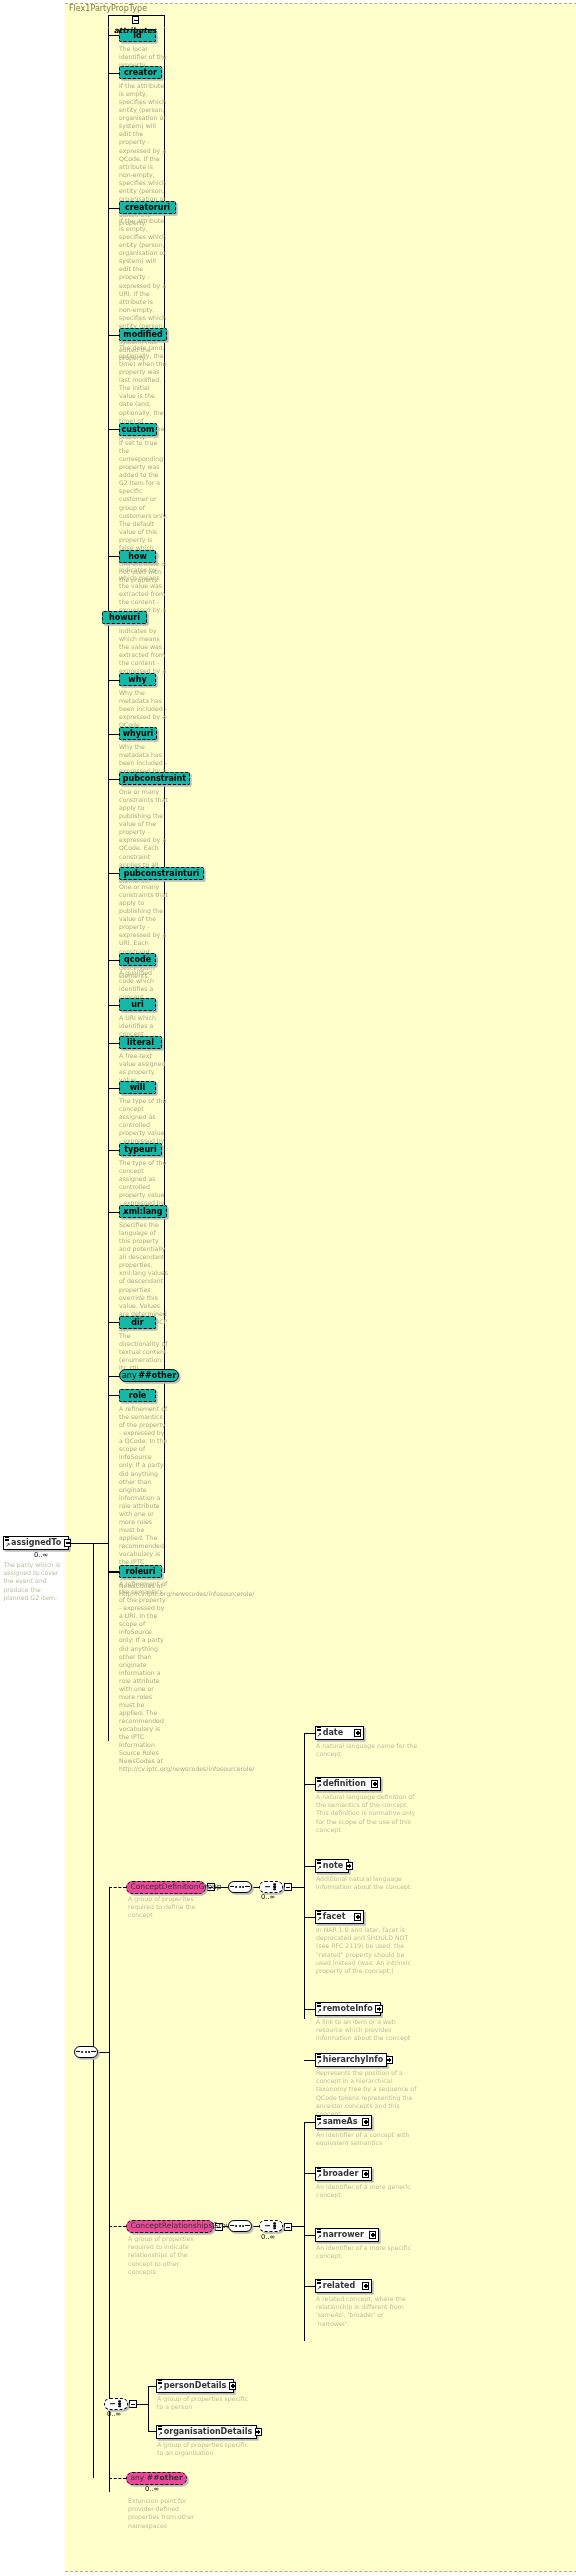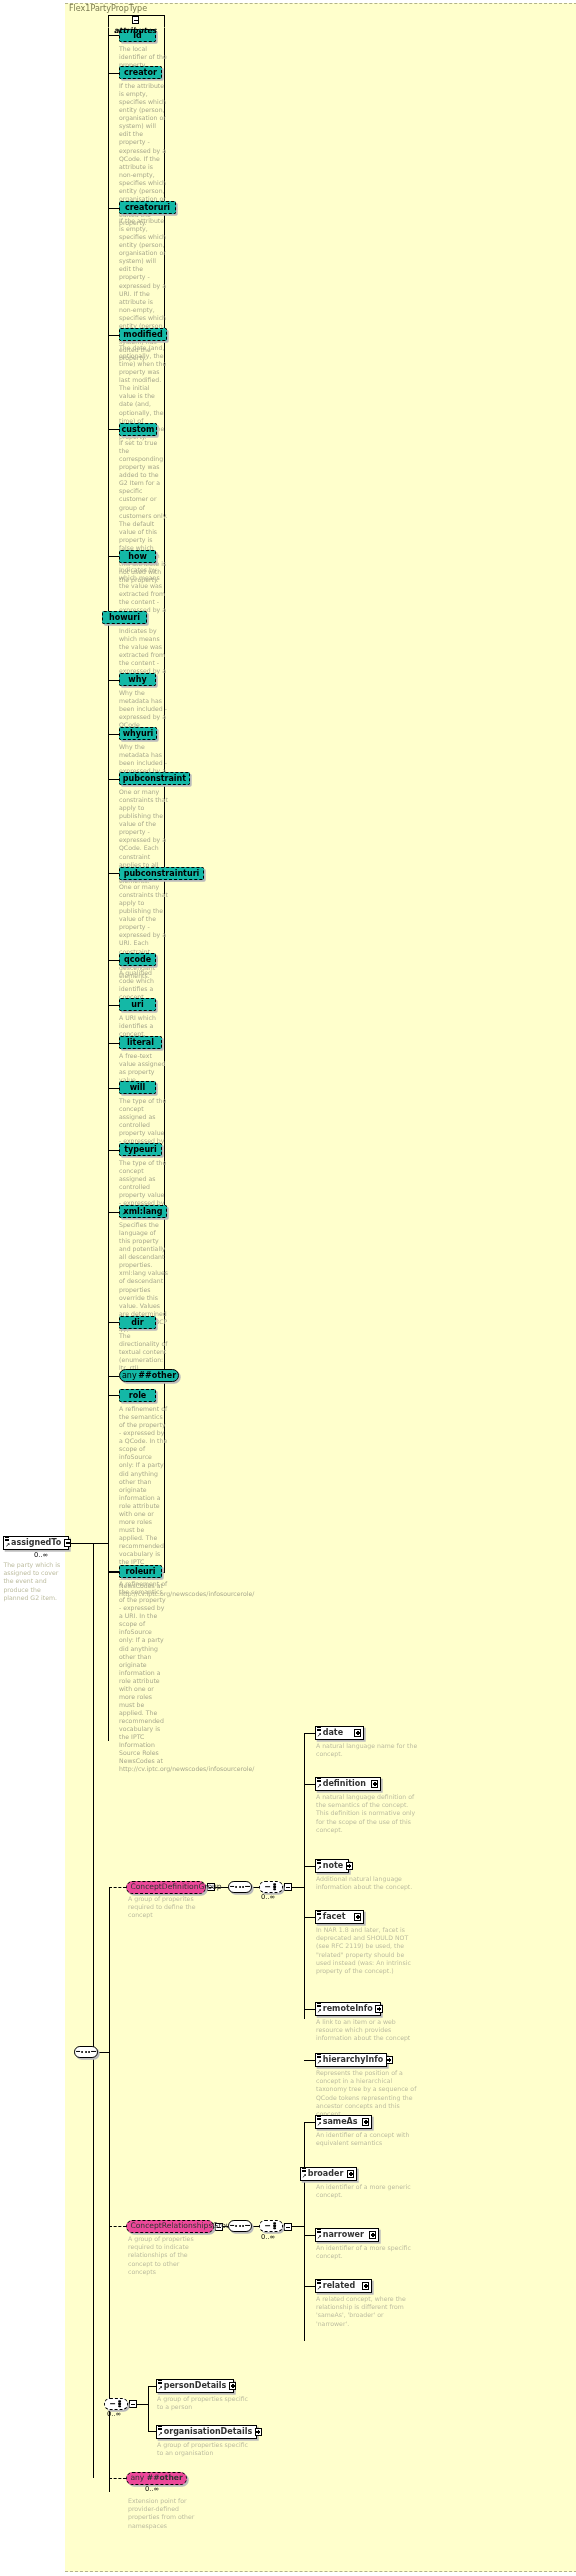--- a/index.html
+++ b/index.html
@@ -400,21 +400,21 @@
         <i></i>
         <i></i>
       </span>
     <span class="arr">↗</span>
     <span class="txt">sameAs</span>
     <span class="pm plus" style="margin-left:auto;"></span>
   </div>
   <div class="el-desc" style="left:316px; top:2131px; width:98px;">An identifier of a concept with equivalent semantics</div>
 
   <div class="ln h" style="left:304px; top:2173px; width:11.8px;"></div>
-  <div class="el-node" style="left:300px; top:2167px; width:57px;">
+  <div class="el-node" style="left:315px; top:2167px; width:57px;">
     <span class="seq-ic">
         <i></i>
         <i></i>
         <i></i>
       </span>
     <span class="arr">↗</span>
     <span class="txt">broader</span>
     <span class="pm plus" style="margin-left:auto;"></span>
   </div>
   <div class="el-desc" style="left:316px; top:2183px; width:98px;">An identifier of a more generic concept.</div>

